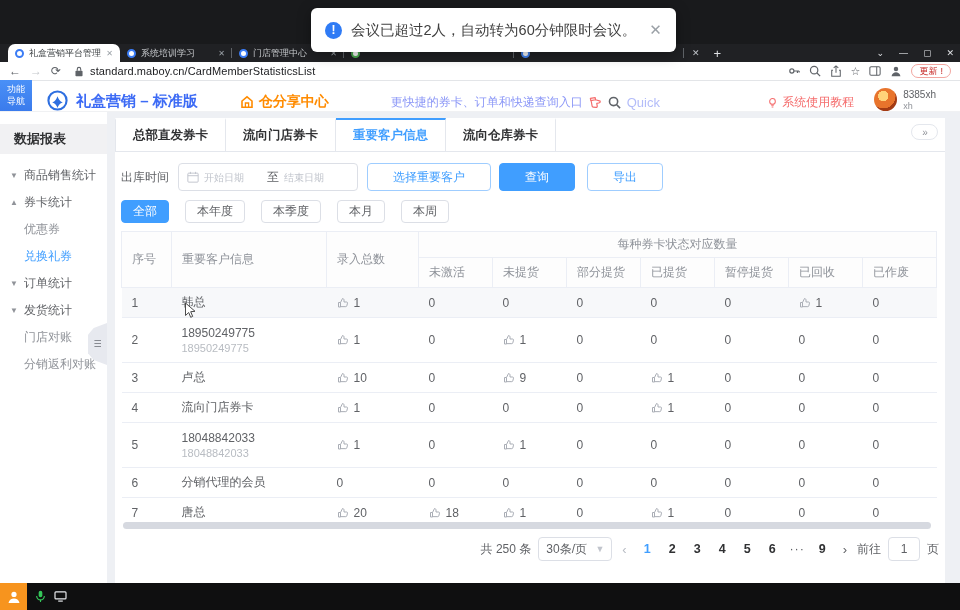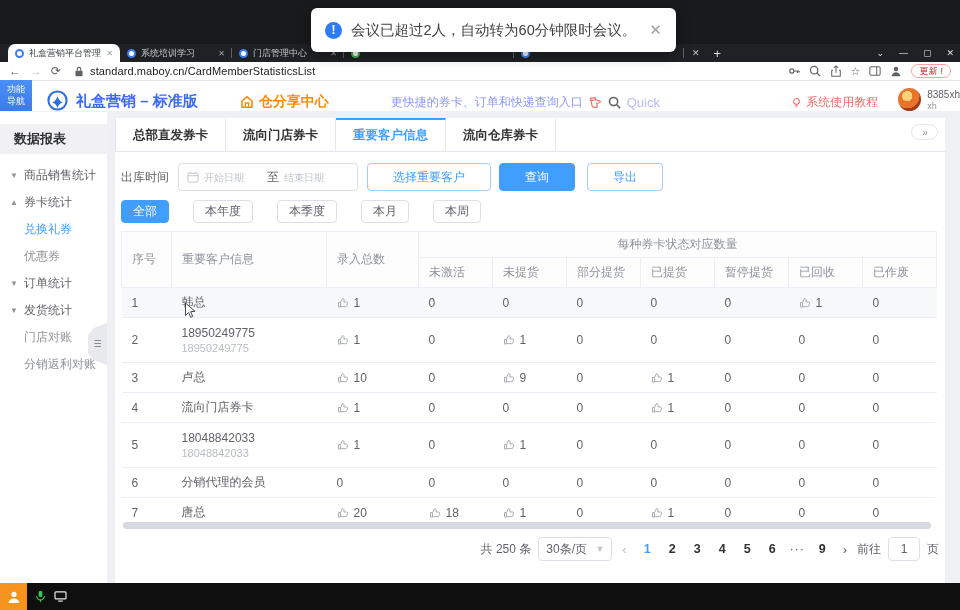--- a/index.html
+++ b/index.html
@@ -33,21 +33,21 @@
   .appheader { position:absolute; top:81px; left:0; right:0; height:31px; background:#fff; display:flex; align-items:flex-end; border-bottom:1px solid #f0f1f3; }
   .nav-toggle { width:32px; height:31px; background:linear-gradient(180deg,#4a90f7,#3a7bec); color:#fff; font-size:9px; line-height:1.25; display:flex; flex-direction:column; align-items:center; justify-content:center; flex:none; }
   .brand-logo { margin-left:15px; flex:none; display:flex; }
   .brand { margin-left:8px; font-size:15px; font-weight:bold; color:#3d6bf5; white-space:nowrap; }
   .share-center { margin-left:42px; display:flex; align-items:center; gap:5px; font-size:14px; font-weight:bold; color:#ff8b00; white-space:nowrap; }
   .quick-entry { margin-left:62px; display:flex; align-items:center; gap:6px; font-size:12px; color:#8b97f7; white-space:nowrap; }
   .finger-ic { transform:rotate(80deg); display:flex; }
   .quick-word { color:#b3bcf9; font-size:13px; }
   .tutorial { margin-left:auto; display:flex; align-items:center; gap:4px; font-size:12px; color:#f56c6c; white-space:nowrap; }
   .avatar { width:23px; height:23px; border-radius:50%; margin-left:20px; background:radial-gradient(circle at 40% 35%,#ffd27a 0 25%,#e8742c 26% 60%,#a33b14 61% 100%); flex:none; }
-  .usernames { margin-left:6px; line-height:1.15; }
+  .usernames { margin-left:6px; margin-right:24px; line-height:1.15; }
   .uname { font-size:10px; color:#606266; }
   .usub { font-size:9px; color:#909399; }
 
   
   .sidebar { position:absolute; top:117px; left:0; width:107px; bottom:27px; background:#fff; }
   .sb-title { margin-top:7px; height:30px; background:#f1f1f3; display:flex; align-items:center; padding-left:14px; font-size:13px; font-weight:bold; color:#303133; }
   .sb-menu { margin-top:8px; }
   .sitem { height:27px; display:flex; align-items:center; font-size:12px; color:#606266; padding-left:10px; }
   .sitem .caret { font-size:8px; color:#909399; margin-right:5px; width:9px; }
   .sitem.child { padding-left:24px; color:#909399; }
@@ -66,21 +66,21 @@
   .filter-area { padding:11px 6px 0 6px; }
   .frow { display:flex; align-items:center; }
   .flabel { font-size:12px; color:#606266; margin-right:9px; }
   .datebox { width:180px; height:28px; border:1px solid #dcdfe6; border-radius:4px; display:flex; align-items:center; padding:0 8px; gap:5px; }
   .datebox input { border:none; outline:none; width:58px; font-size:10px; color:#606266; font-family:inherit; }
   .datebox input::placeholder { color:#c0c4cc; }
   .date-sep { font-size:12px; color:#606266; }
   .btn { height:28px; border-radius:4px; font-size:12px; display:flex; align-items:center; padding:0 25px; white-space:nowrap; }
   .btn.plain { border:1px solid #9fcdff; color:#409eff; background:#fff; }
   .btn.primary { background:#409eff; color:#fff; border:1px solid #409eff; }
-  .quick-row { margin-top:9px; display:flex; gap:24px; }
+  .quick-row { margin-top:9px; display:flex; gap:16px; }
   .pill { height:23px; border-radius:4px; border:1px solid #dcdfe6; background:#fff; color:#606266; font-size:12px; display:flex; align-items:center; padding:0 11px; }
   .pill.on { background:#409eff; border-color:#409eff; color:#fff; }
 
   .table-clip { margin:8px 6px 0 6px; height:288px; overflow:hidden; }
   table { border-collapse:collapse; table-layout:fixed; width:815px; }
   th { border:1px solid #ebeef5; font-size:12px; font-weight:normal; color:#8f939a; background:#fdfdfd; text-align:left; padding:0 10px; }
   th.grp { text-align:center; height:26px; }
   tr.subhead th { height:30px; }
   td { border-bottom:1px solid #ebeef5; font-size:12px; color:#606266; padding:0 10px; height:30px; }
   tr.tall td { height:45px; }
@@ -252,25 +252,25 @@
     <div class="sb-title">数据报表</div>
     <div class="sb-menu" id="sbmenu">
         <div class="sitem">
           <span class="caret">▼</span>
           <span>商品销售统计</span>
         </div>
         <div class="sitem">
           <span class="caret">▲</span>
           <span>券卡统计</span>
         </div>
+        <div class="sitem child">
+          <span>优惠券</span>
+        </div>
         <div class="sitem child on">
           <span>兑换礼券</span>
-        </div>
-        <div class="sitem child">
-          <span>优惠券</span>
         </div>
         <div class="sitem">
           <span class="caret">▼</span>
           <span>订单统计</span>
         </div>
         <div class="sitem">
           <span class="caret">▼</span>
           <span>发货统计</span>
         </div>
         <div class="sitem child">

